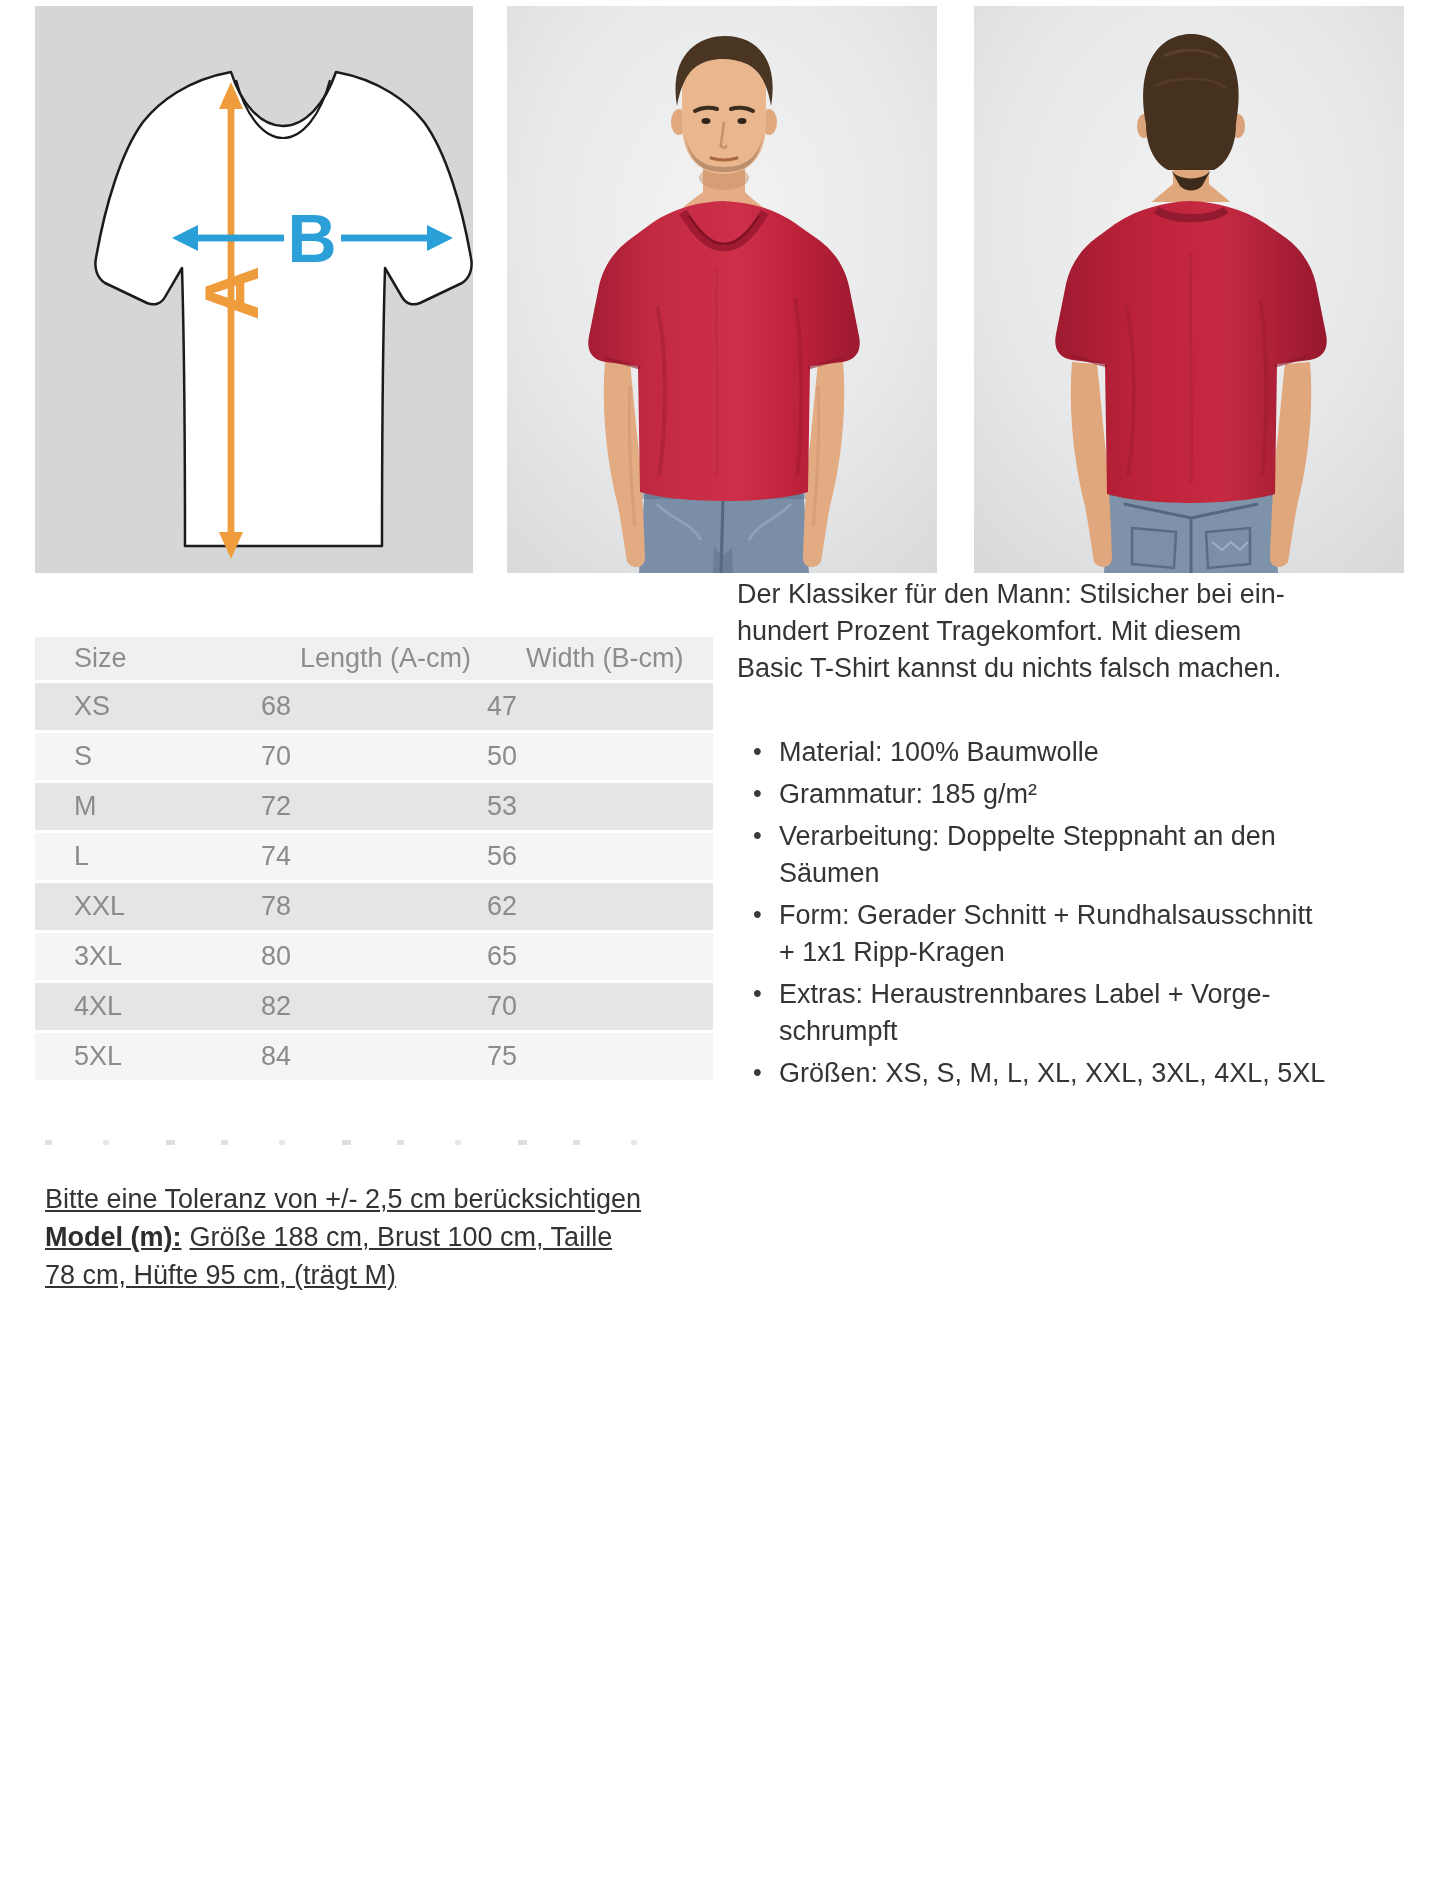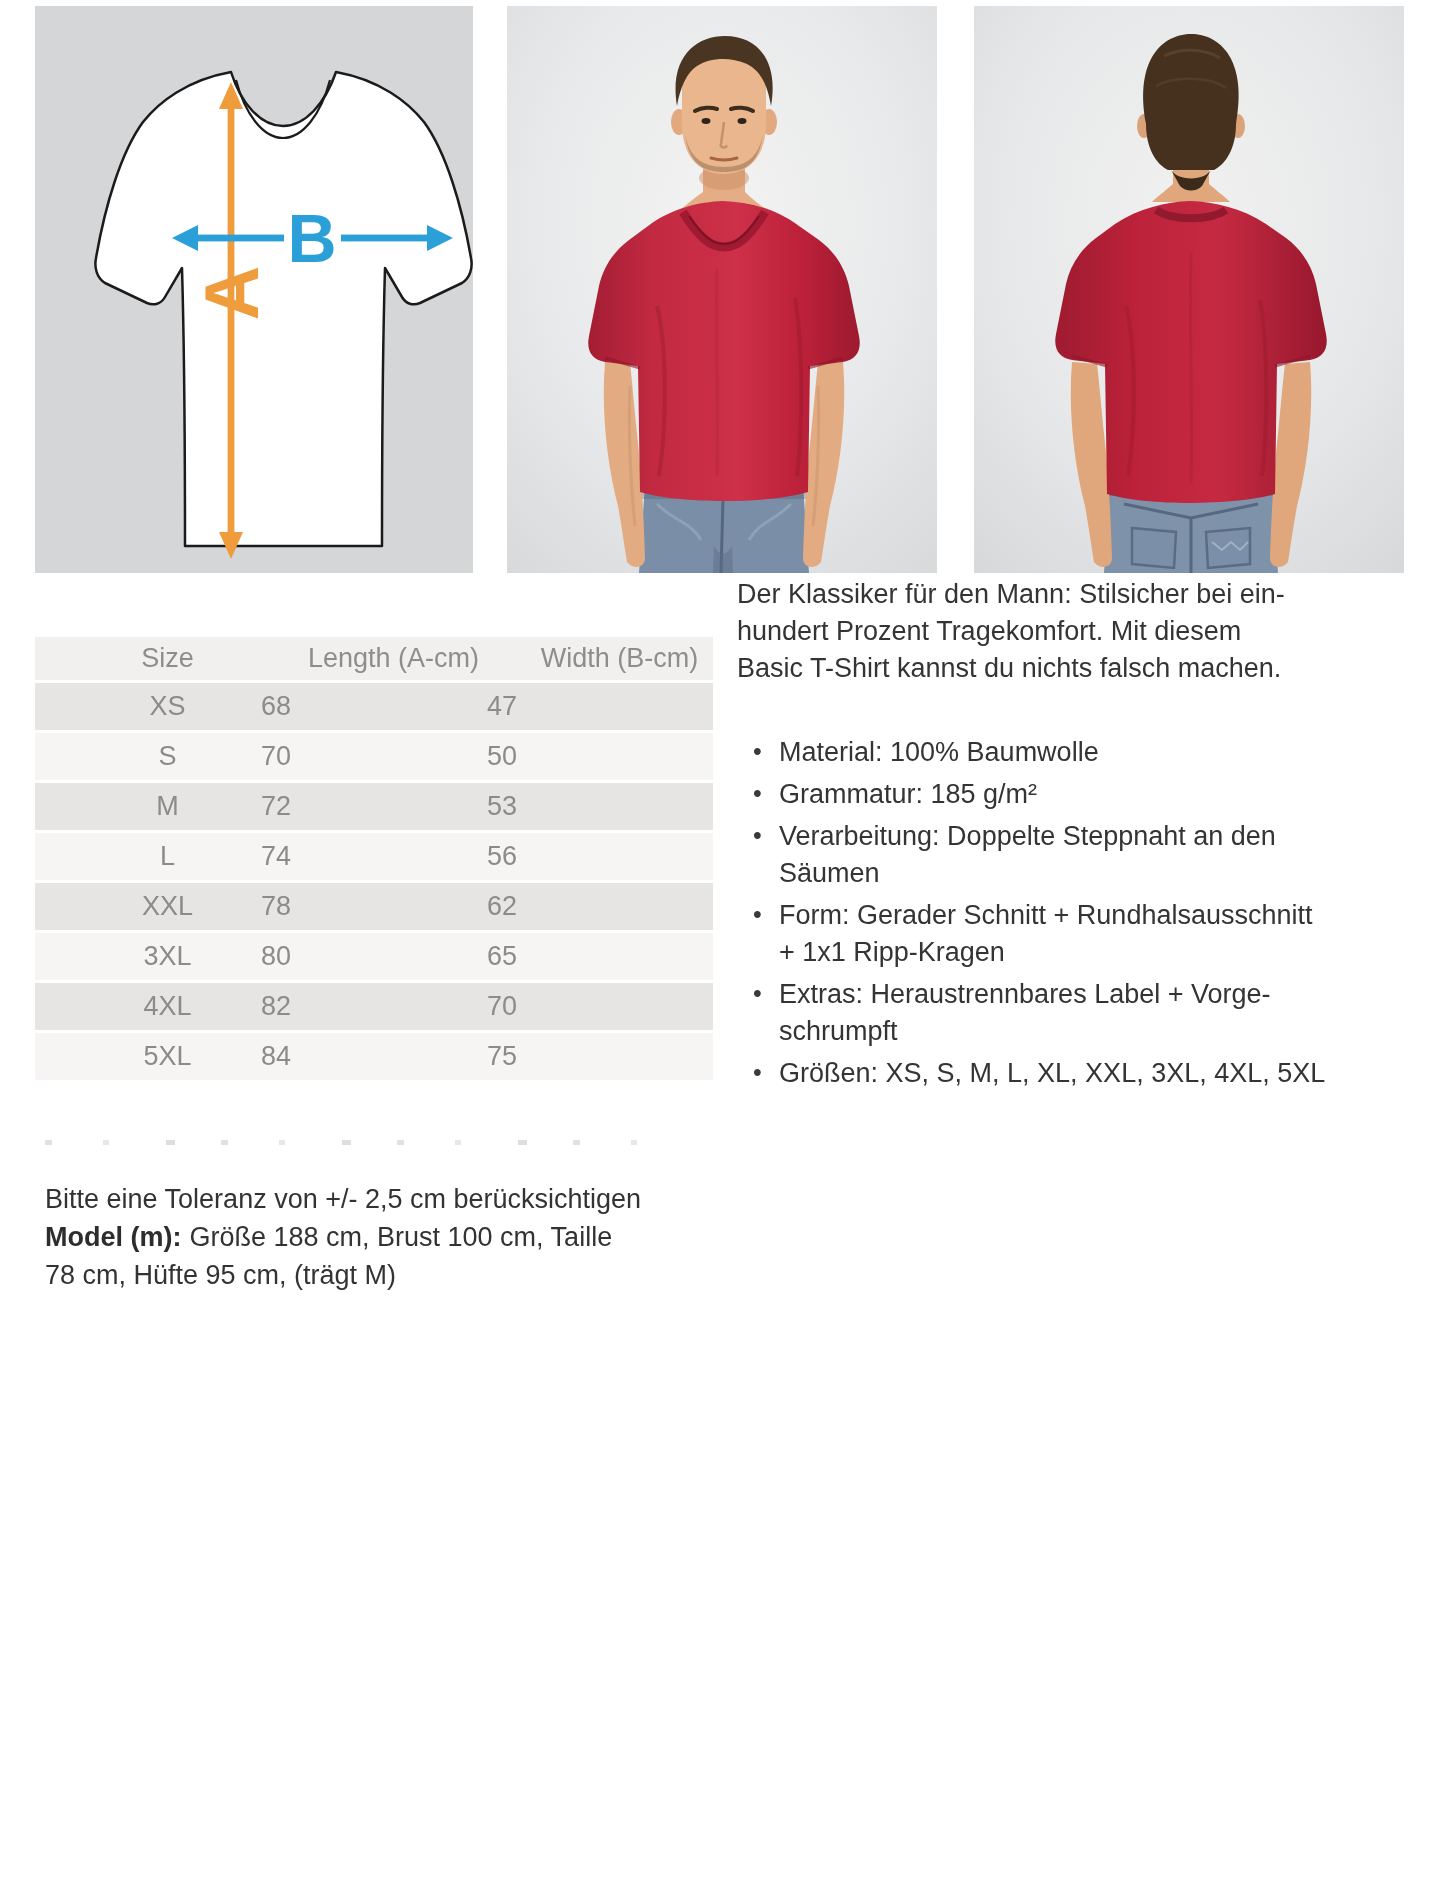--- a/index.html
+++ b/index.html
@@ -13,21 +13,21 @@
   .panel-front{left:507px;width:430px;}
   .panel-back{left:970px;width:438px;}
 
   
   .size-table{position:absolute;left:35px;top:637px;width:678px;border-collapse:separate;border-spacing:0;
               table-layout:fixed;font-size:27px;color:#8b8b8b;}
   .size-table th,.size-table td{box-sizing:border-box;font-weight:400;text-align:left;vertical-align:middle;
               border-bottom:3px solid #ffffff;padding:0;}
   .size-table th{height:46px;background:#f1f0ee;color:#8d8d8d;}
   .size-table td{height:50px;}
-  .size-table .c1{width:221px;padding-left:39px;text-align:center;}
+  .size-table .c1{width:221px;padding-left:39px;}
   .size-table .c2{width:266px;}
   .size-table .c3{width:191px;}
   .size-table th.c1{padding-left:39px;}
   .size-table tbody tr:nth-child(odd) td{background:#e7e5e3;}
   .size-table tbody tr:nth-child(even) td{background:#f6f5f4;}
 
   
   .cutoff-strip{position:absolute;left:45px;top:1140px;width:598px;height:5px;opacity:.8;
     background:repeating-linear-gradient(90deg,
       #d9d9d9 0 7px, transparent 7px 58px,
@@ -38,21 +38,21 @@
   .desc{position:absolute;left:737px;top:576px;width:660px;color:#343434;font-size:27px;line-height:37px;}
   .pre{white-space:pre-line;}
   .desc .intro{margin:0;}
   .bullets{list-style:none;margin:47px 0 0 0;padding:0;}
   .bullets li{position:relative;padding-left:42px;margin:0 0 5px 0;}
   .bullets .bm{position:absolute;left:16px;top:-1px;font-size:25px;color:#3a3a3a;}
   .bullets .bt{display:inline-block;white-space:pre-line;}
 
   
   .tolerance{position:absolute;left:45px;top:1180px;width:670px;color:#333333;font-size:27px;line-height:38px;}
-  .tolerance p{margin:0;}
+  .tolerance p{margin:0;text-decoration:underline;}
   .tolerance strong{font-weight:700;color:#2d2d2d;margin-right:8px;margin-top:17px;}
 </style>
 </head>
 <body>
 
 <div class="page">
 
   <div class="panel panel-diagram">
     <svg viewBox="0 0 438 567">
       <rect width="438" height="567" fill="#d5d6d8"></rect>

